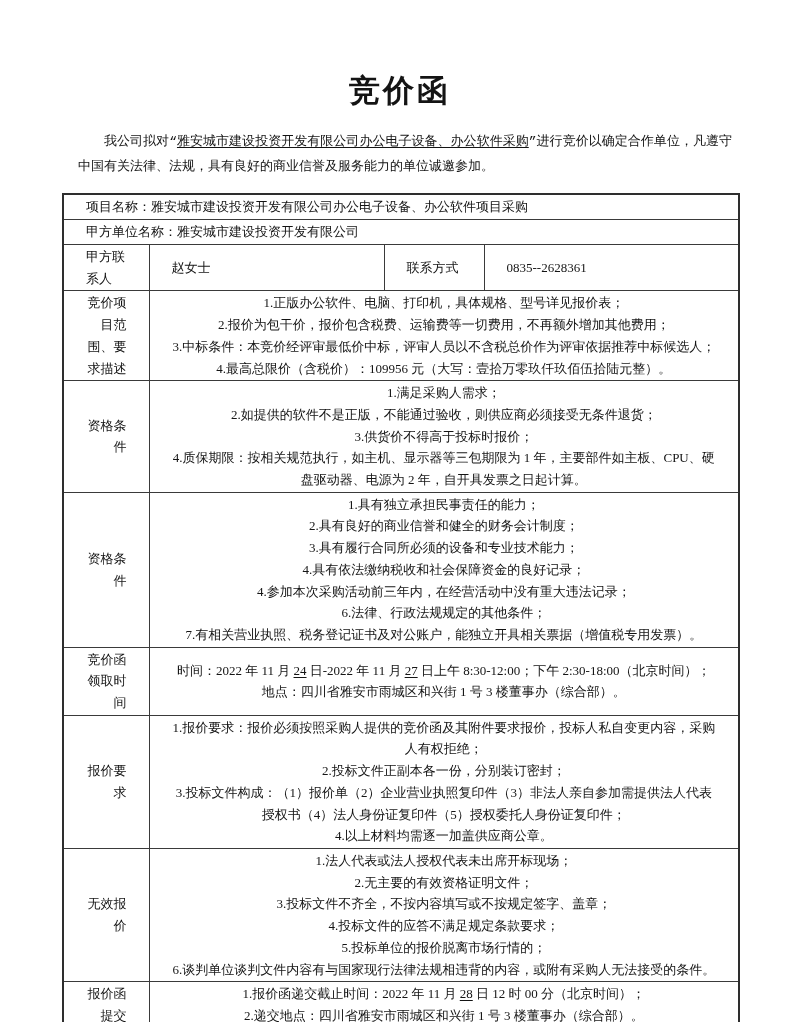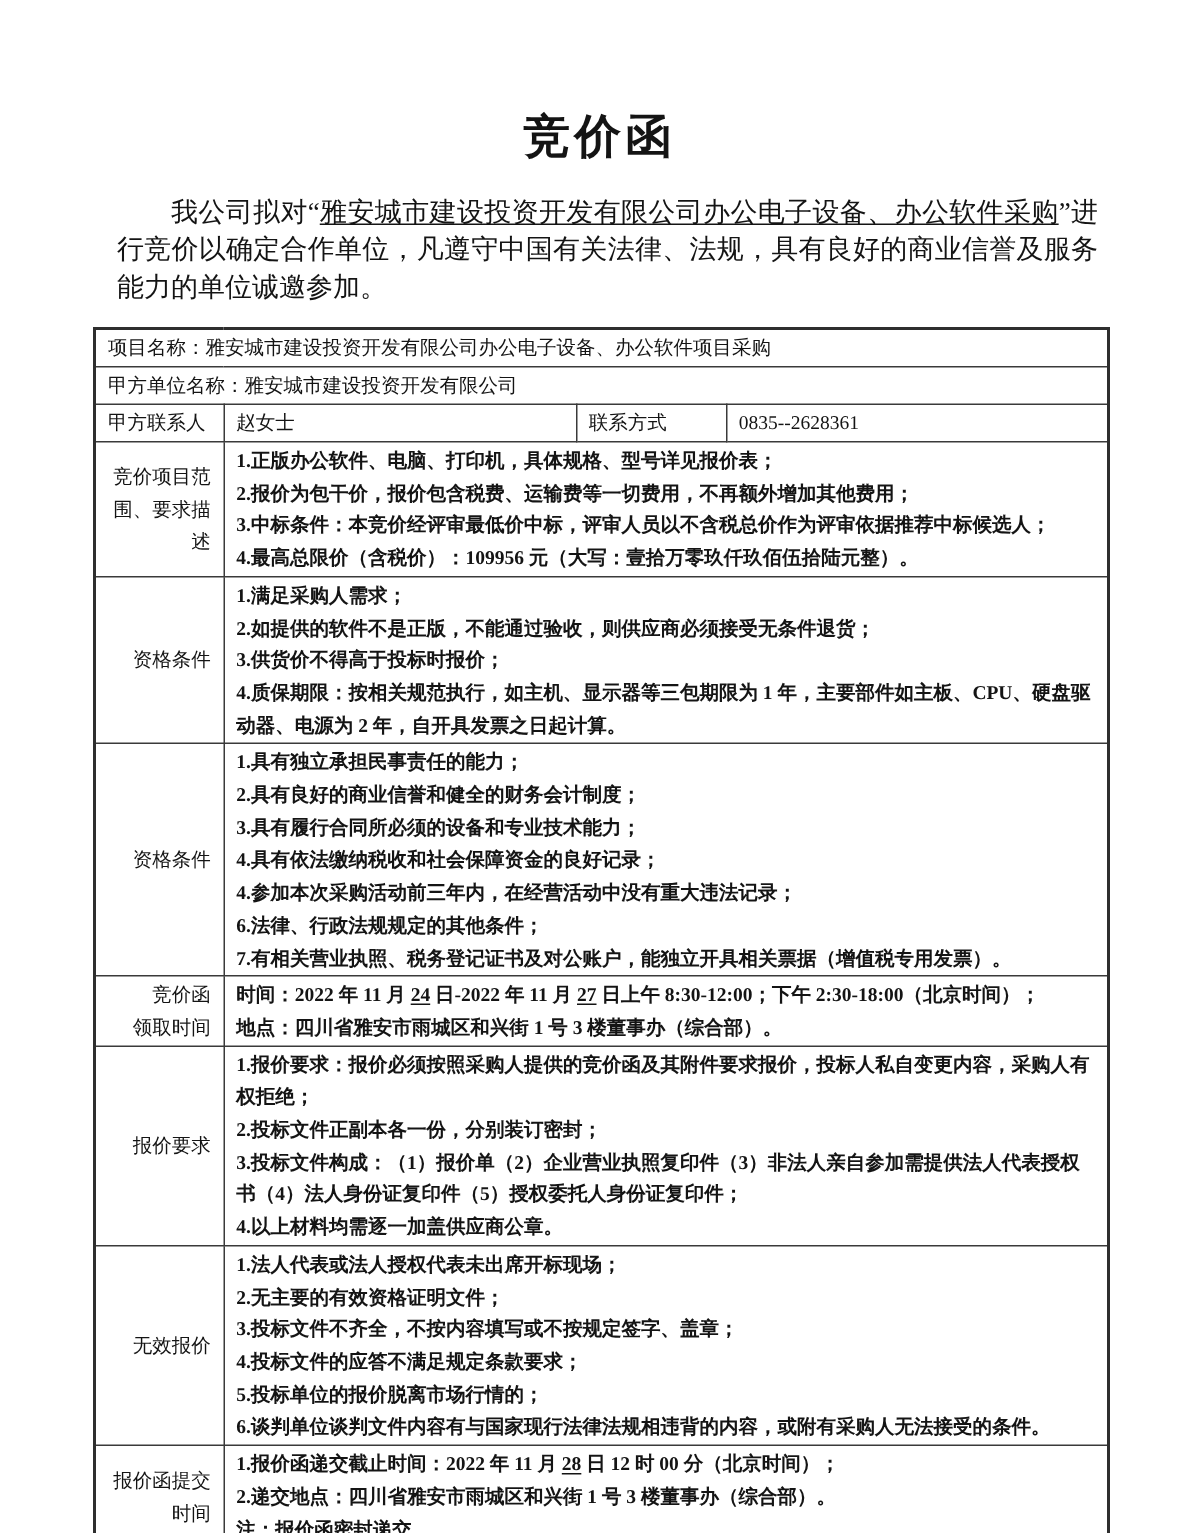--- a/index.html
+++ b/index.html
@@ -16,50 +16,51 @@
     padding-top:70px;
     text-align:center;
     font-size:31px;
     font-weight:bold;
     letter-spacing:3px;
   }
 
   .intro {
     margin:17px 68px 0 78px;
     width:654px;
-    font-size:18px;
+    font-size:13px;
     line-height:25px;
     text-indent:2em;
     text-align:justify;
+    font-family:Liberation Mono, monospace;
   }
   .u { text-decoration:underline; text-underline-offset:2px; }
 
   table.bid-table {
     margin:14px 0 0 62px;
     width:676px;
     border-collapse:collapse;
     table-layout:fixed;
     border:2px solid #2e2e2e;
   }
   table.bid-table td {
     border:1px solid #3a3a3a;
     font-size:13px;
     line-height:21.7px;
-    padding:1px 8px;
+    padding:1px 22px;
     vertical-align:middle;
     word-break:break-all;
     line-break:strict;
   }
   td.cell-label {
     text-align:center;
     padding:1px 2px;
   }
   td.cell-full, td.cell-contact { height:22px; }
   .label-line { text-align:right; }
-  .content-line { text-align:left;font-weight:bold; }
+  .content-line { text-align:center; }
 </style>
 </head>
 <body>
 
 <div class="page">
 
   <div class="doc-title">竞价函</div>
 
   <div class="intro"><span>我公司拟对“</span><span class="u">雅安城市建设投资开发有限公司办公电子设备、办公软件采购</span><span>”进行竞价以确定合作单位，凡遵守中国有关法律、法规，具有良好的商业信誉及服务能力的单位诚邀参加。</span></div>
 

